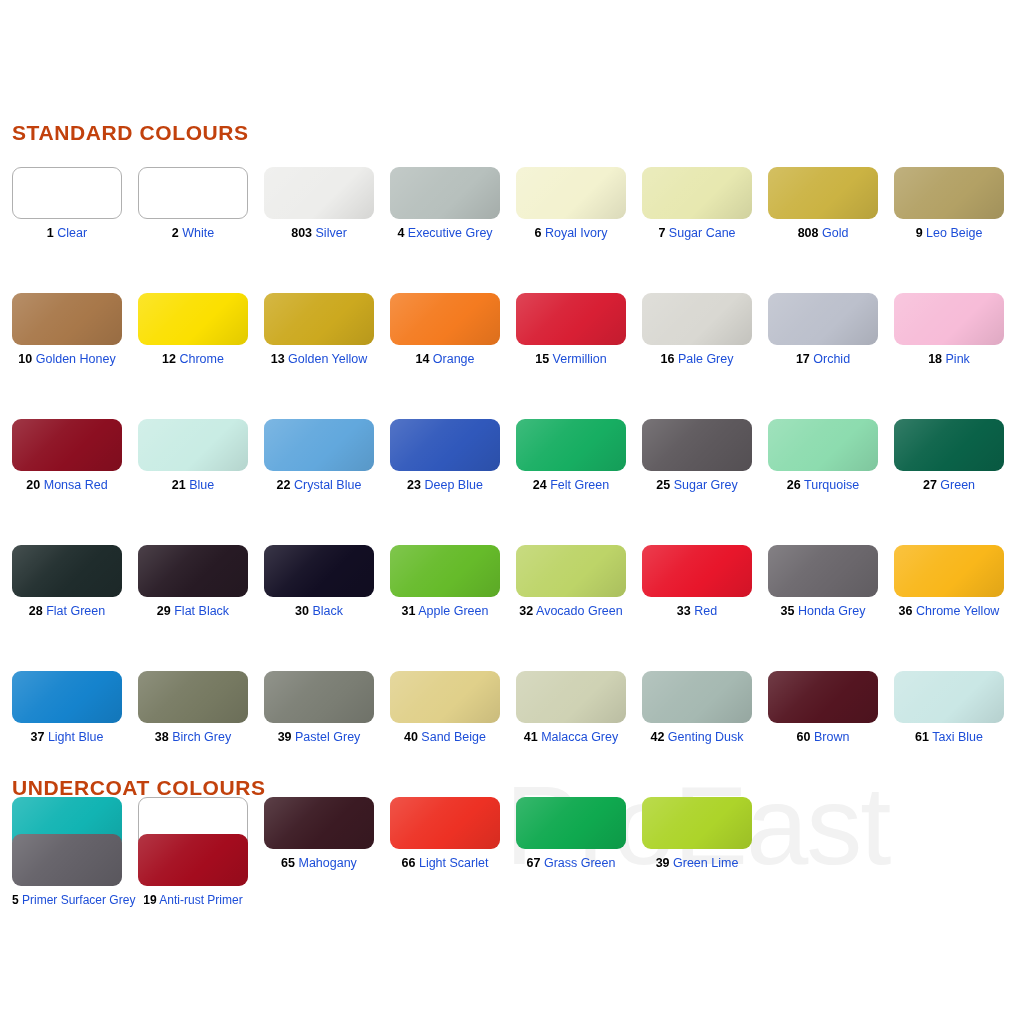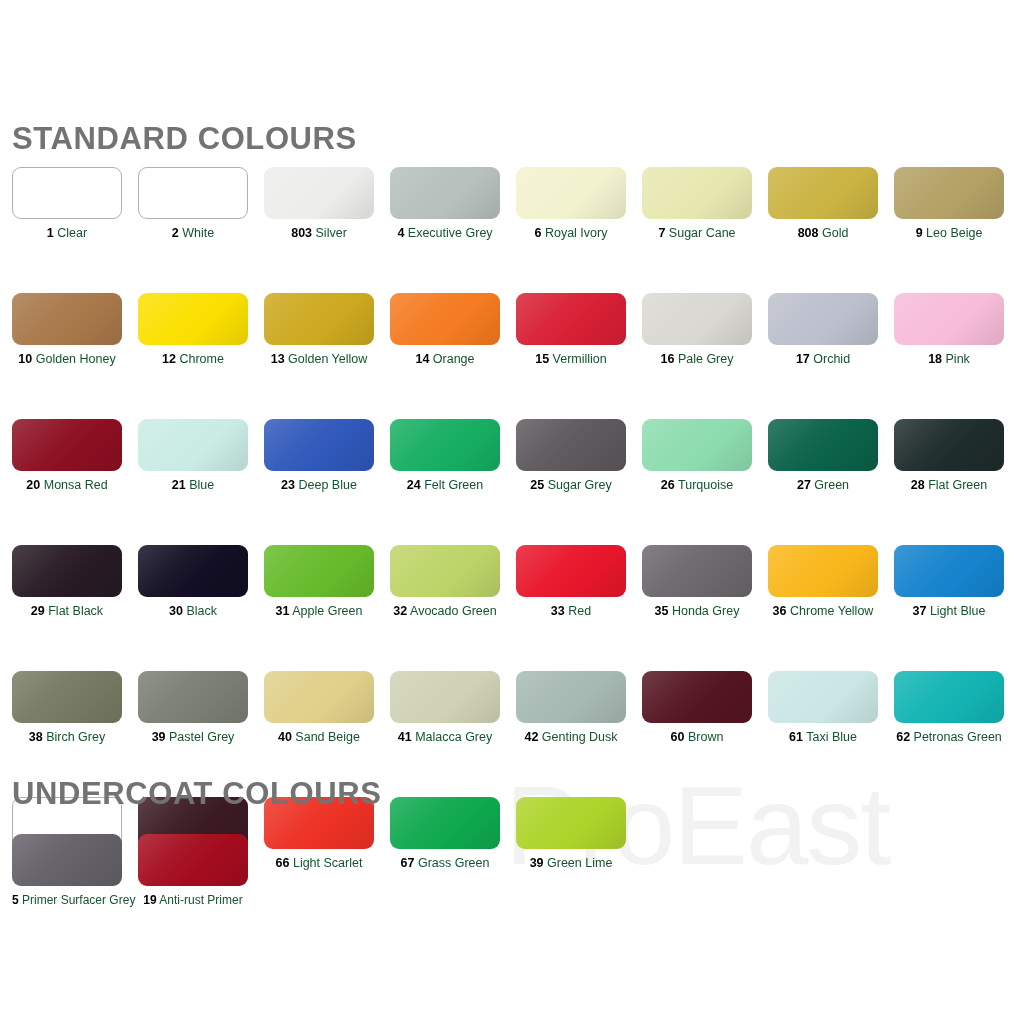--- a/index.html
+++ b/index.html
@@ -36,23 +36,23 @@
   
   .sheet {
     position: absolute;
     inset: 0;
     z-index: 1;
   }
 
   .section-title {
     font-family: "Liberation Sans", "DejaVu Sans", sans-serif;
     font-weight: 700;
-    font-size: 31px;
+    font-size: 21px;
     letter-spacing: 0.6px;
-    color: #737373;
+    color: #c2410c;
     margin: 0;
     padding: 0;
   }
 
   #standard-title { position: absolute; left: 12px; top: 121px; }
   #undercoat-title { position: absolute; left: 12px; top: 776px; }
 
   
   .grid {
     position: absolute;
@@ -105,21 +105,21 @@
     line-height: 15px;
     color: #1a1a1a;
     white-space: nowrap;
   }
   .caption .code {
     font-weight: 700;
     color: #000000;
   }
   .caption .name {
     font-weight: 400;
-    color: #14532d;
+    color: #1d4ed8;
   }
 
   #undercoat-grid .caption { font-size: 12px; }
 </style>
 </head>
 <body>
 
 <div class="watermark">ProEast</div>
 
 <div class="sheet">
@@ -193,20 +193,24 @@
       </div>
       <div class="cell">
         <div class="swatch" style="background: rgb(140, 15, 33);"></div>
         <div class="caption"><span class="code">20</span><span class="name"> Monsa Red</span></div>
       </div>
       <div class="cell">
         <div class="swatch" style="background: rgb(201, 236, 228);"></div>
         <div class="caption"><span class="code">21</span><span class="name"> Blue</span></div>
       </div>
       <div class="cell">
+        <div class="swatch" style="background: rgb(98, 168, 221);"></div>
+        <div class="caption"><span class="code">22</span><span class="name"> Crystal Blue</span></div>
+      </div>
+      <div class="cell">
         <div class="swatch" style="background: rgb(48, 88, 187);"></div>
         <div class="caption"><span class="code">23</span><span class="name"> Deep Blue</span></div>
       </div>
       <div class="cell">
         <div class="swatch" style="background: rgb(23, 174, 98);"></div>
         <div class="caption"><span class="code">24</span><span class="name"> Felt Green</span></div>
       </div>
       <div class="cell">
         <div class="swatch" style="background: rgb(93, 88, 92);"></div>
         <div class="caption"><span class="code">25</span><span class="name"> Sugar Grey</span></div>

